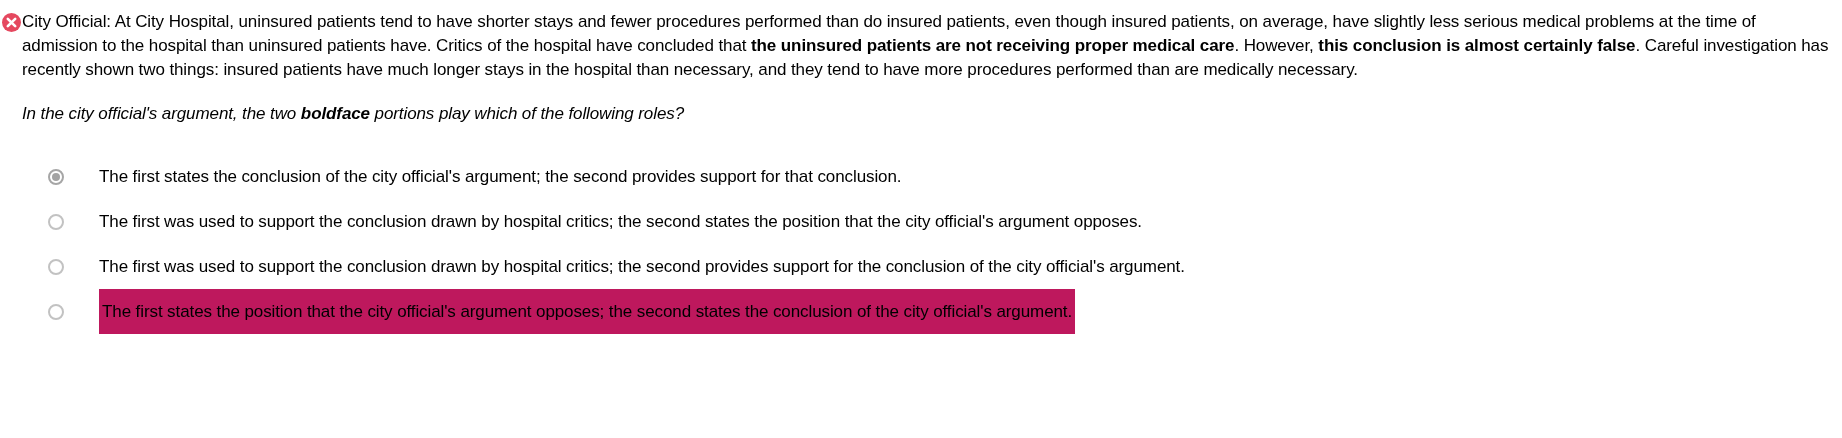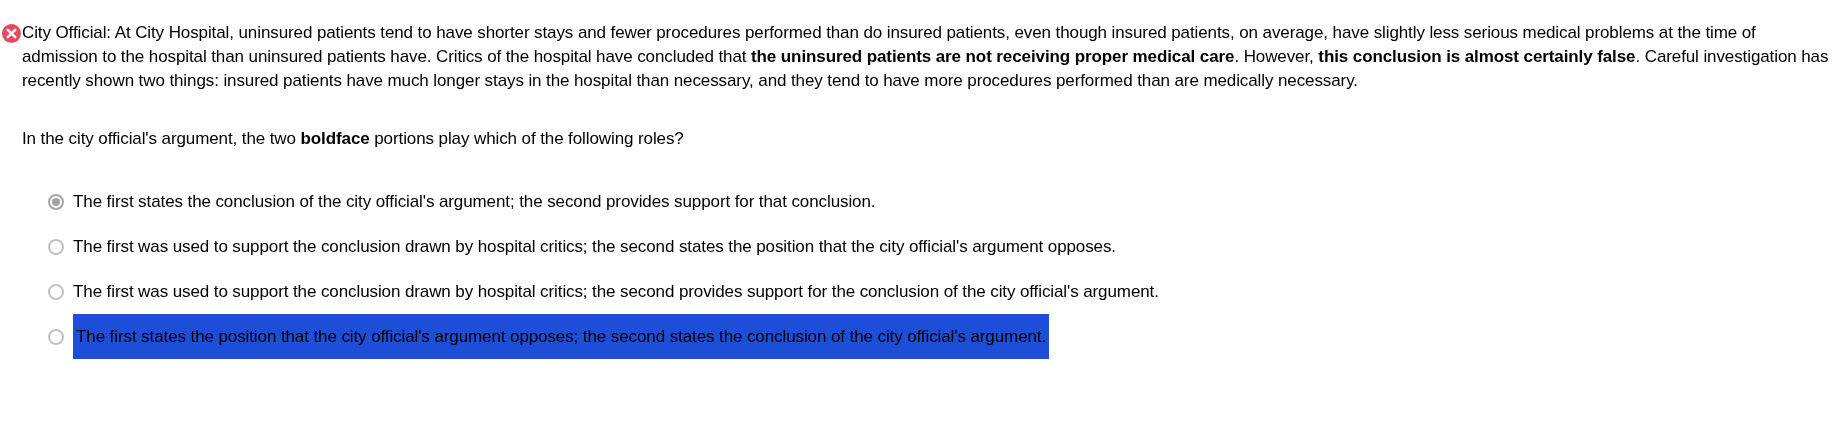--- a/index.html
+++ b/index.html
@@ -8,39 +8,40 @@
     font-family:"Liberation Sans", sans-serif;
     color:#000000;
     font-size:17px;
     letter-spacing:-0.1px;
   }
   .qpanel { position:relative; width:1842px; height:438px; }
 
   
   .stimulus {
     position:relative;
-    margin-top:21px;
+    margin-top:10px;
     padding-left:22px;
     padding-right:8px;
     line-height:24px;
   }
   .err-icon {
     position:absolute;
     left:2px; top:3px;
     width:19px; height:19px;
     border-radius:50%;
     display:inline-block;
   }
   .err-icon svg { display:block; width:19px; height:19px; }
   b { font-weight:bold; }
 
   .prompt {
-    margin-top:34px;
+    margin-top:20px;
     padding-left:22px;
     line-height:24px;
+    font-style:italic;
   }
 
   .options {
     margin-top:28px;
   }
   .option {
     display:flex;
     align-items:center;
     height:45px;
     padding-left:48px;
@@ -55,25 +56,25 @@
   }
   .option.selected .radio { border-color:#a6a6a6; }
   .option.selected .radio::after {
     content:"";
     position:absolute;
     inset:2px;
     border-radius:50%;
     background:#a3a3a3;
   }
   .option-label {
-    margin-left:9px;
+    margin-left:35px;
     line-height:23px;
   }
   .option.highlighted .option-label {
-    background:#1d4ed8;
+    background:#be185d;
     padding:11px 3px;
   }
 </style>
 </head>
 <body>
 
 <div class="qpanel">
 
   <div class="stimulus">
     <span class="err-icon">

